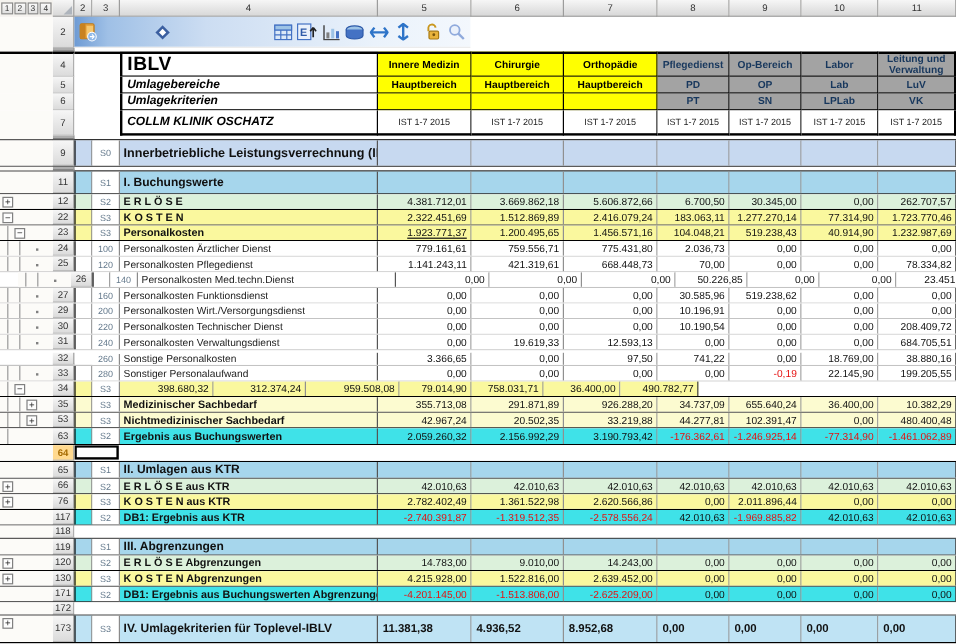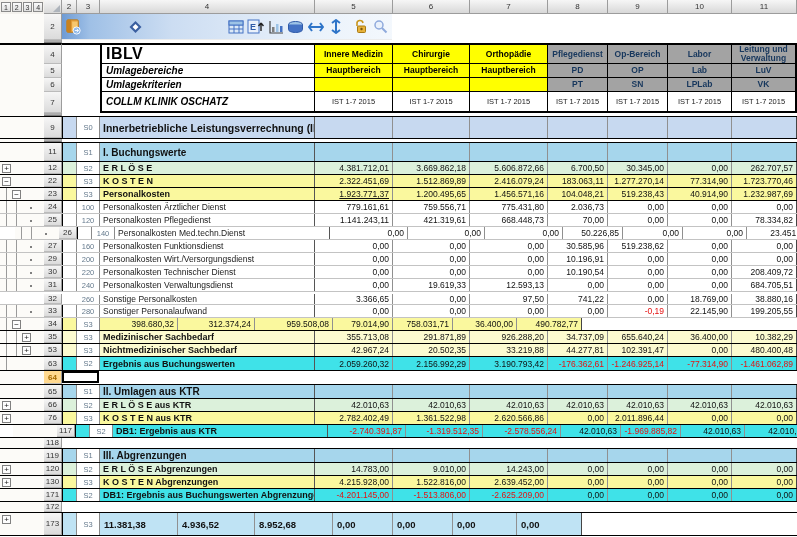--- a/index.html
+++ b/index.html
@@ -600,21 +600,21 @@
         <div class="code">S3</div>
         <div class="lbl">K O S T E N aus KTR</div>
         <div class="v" style="width: 78px;">2.782.402,49</div>
         <div class="v" style="width: 77px;">1.361.522,98</div>
         <div class="v" style="width: 78px;">2.620.566,86</div>
         <div class="v" style="width: 60px;">0,00</div>
         <div class="v" style="width: 60px;">2.011.896,44</div>
         <div class="v" style="width: 64px;">0,00</div>
         <div class="v" style="width: 65px;">0,00</div>
       </div>
-      <div class="r t-res" style="height: 13px; padding-left: 13px;">
+      <div class="r t-res" style="height: 13px;">
         <div class="gut"></div>
         <div class="rn">117</div>
         <div class="strip"></div>
         <div class="code">S2</div>
         <div class="lbl">DB1: Ergebnis aus KTR</div>
         <div class="v neg" style="width: 78px;">-2.740.391,87</div>
         <div class="v neg" style="width: 77px;">-1.319.512,35</div>
         <div class="v neg" style="width: 78px;">-2.578.556,24</div>
         <div class="v" style="width: 60px;">42.010,63</div>
         <div class="v neg" style="width: 60px;">-1.969.885,82</div>
@@ -691,20 +691,21 @@
         <div class="rn">172</div>
         <div class="spfill"></div>
       </div>
       <div class="r t-blu" style="height: 24px;">
         <div class="gut">
           <div class="om" style="left: 2px;">+</div>
         </div>
         <div class="rn">173</div>
         <div class="strip"></div>
         <div class="code">S3</div>
+        <div class="lbl">IV. Umlagekriterien für Toplevel-IBLV</div>
         <div class="v" style="width: 78px;">11.381,38</div>
         <div class="v" style="width: 77px;">4.936,52</div>
         <div class="v" style="width: 78px;">8.952,68</div>
         <div class="v" style="width: 60px;">0,00</div>
         <div class="v" style="width: 60px;">0,00</div>
         <div class="v" style="width: 64px;">0,00</div>
         <div class="v" style="width: 65px;">0,00</div>
       </div>
     </div>
 </div>

